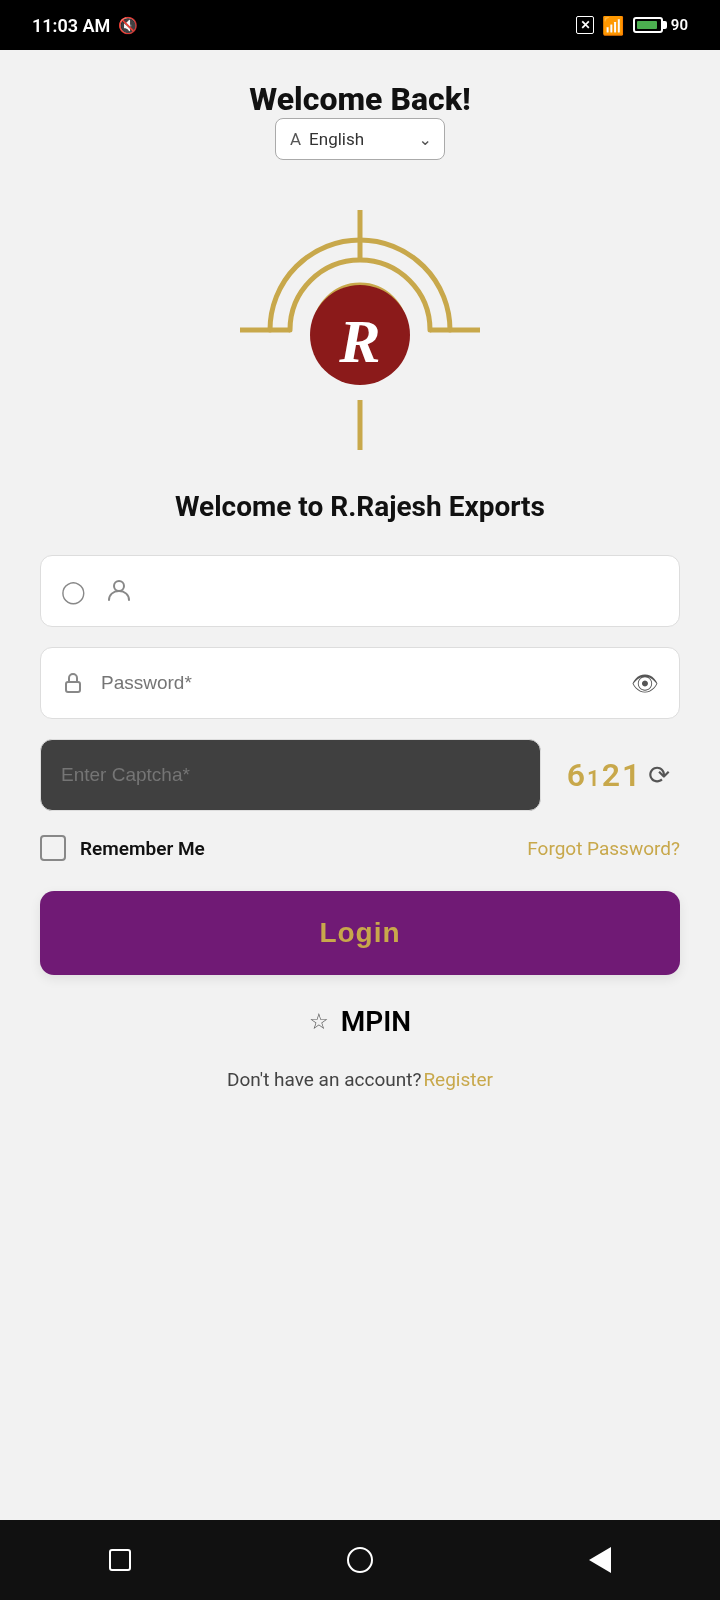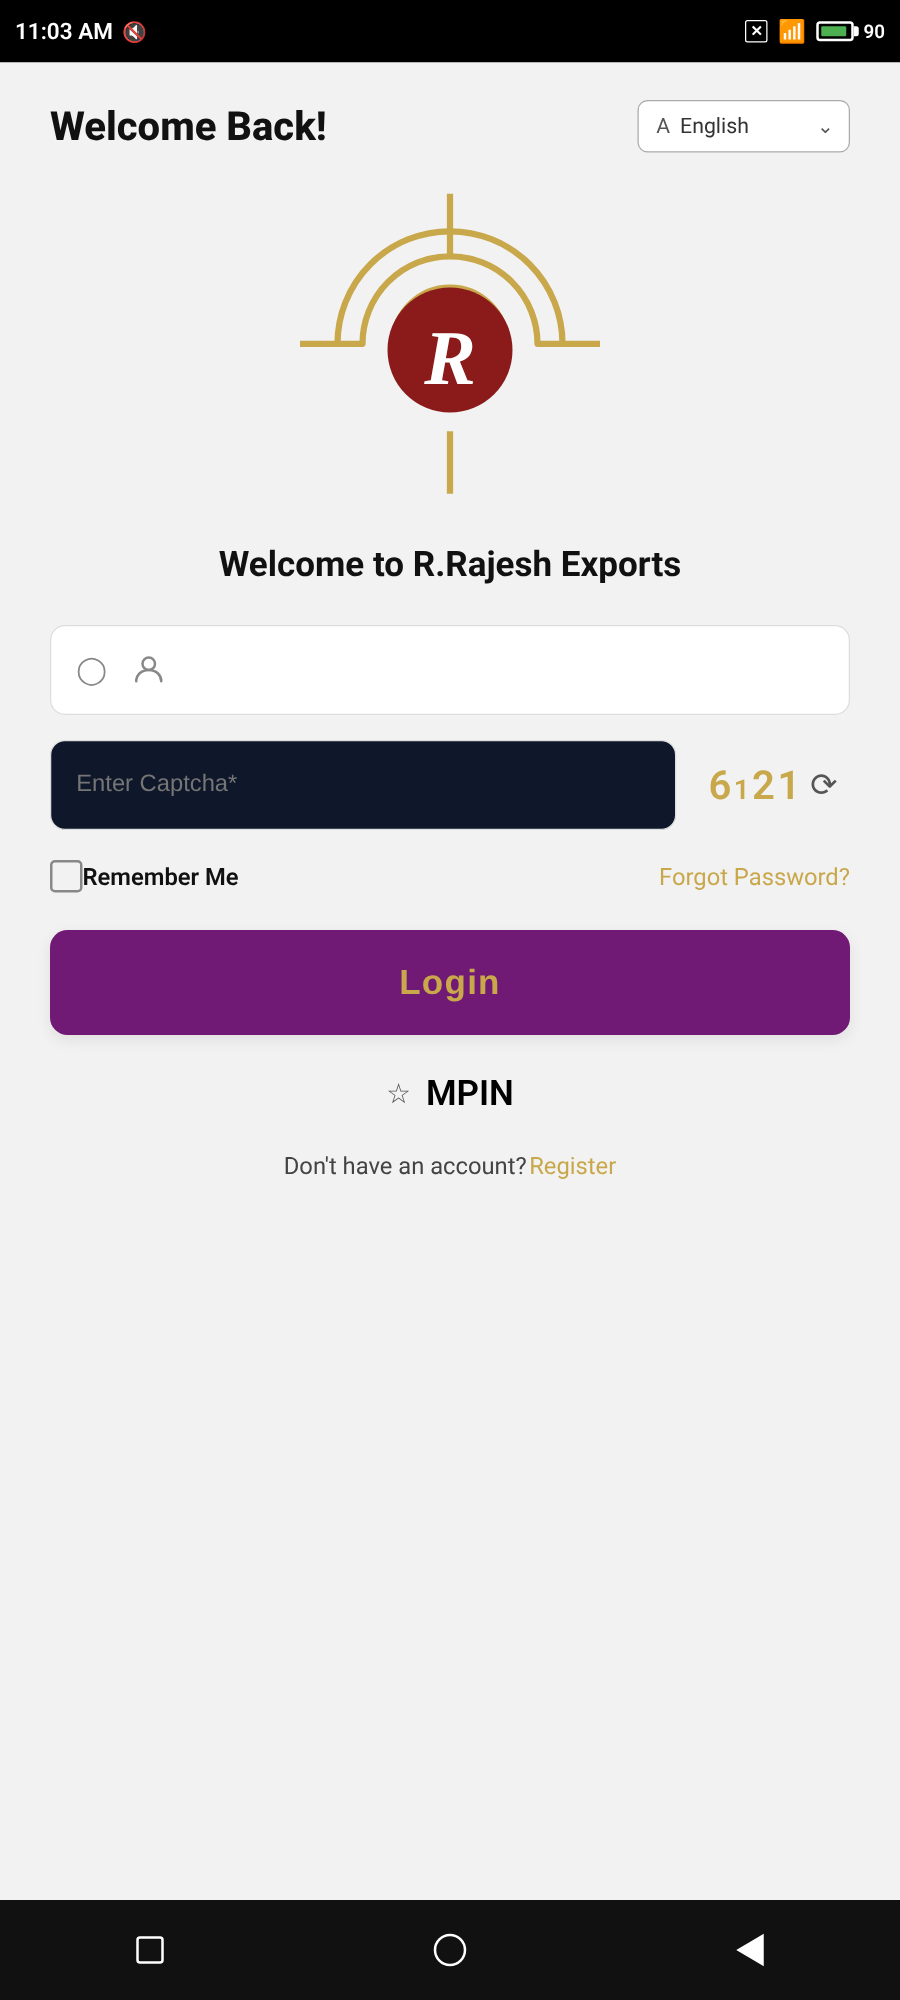--- a/index.html
+++ b/index.html
@@ -15,21 +15,21 @@
     }
 
     
     .status-bar {
       background: #000;
       color: #fff;
       height: 50px;
       display: flex;
       align-items: center;
       justify-content: space-between;
-      padding: 0 12px;
+      padding: 0 32px;
       font-size: 18px;
       font-weight: 600;
       flex-shrink: 0;
     }
     .status-bar-left {
       display: flex;
       align-items: center;
       gap: 8px;
     }
     .status-bar-right {
@@ -72,21 +72,22 @@
       padding: 30px 40px 40px;
       display: flex;
       flex-direction: column;
     }
 
     
     .header-row {
       display: flex;
       align-items: center;
       justify-content: space-between;
-      margin-bottom: 23px;
+      margin-bottom: 40px;
+      flex-direction: column;
     }
     .welcome-back-title {
       font-size: 32px;
       font-weight: 800;
       color: #111;
     }
     .language-select-btn {
       border: 1.5px solid #aaa;
       border-radius: 8px;
       background: #fff;
@@ -172,21 +173,21 @@
       cursor: pointer;
     }
 
     
     .captcha-row {
       display: flex;
       align-items: center;
       gap: 16px;
     }
     .captcha-input-wrapper {
-      background: #0f172a;
+      background: #404040;
       border: 1.5px solid #ddd;
       border-radius: 12px;
       display: flex;
       align-items: center;
       padding: 2px 20px;
       height: 72px;
       flex: 1;
     }
     .captcha-input {
       border: none;
@@ -227,21 +228,21 @@
     
     .remember-row {
       display: flex;
       align-items: center;
       justify-content: space-between;
       margin-top: 4px;
     }
     .remember-left {
       display: flex;
       align-items: center;
-      gap: 0;
+      gap: 14px;
     }
     .checkbox {
       width: 26px;
       height: 26px;
       border: 2px solid #888;
       border-radius: 4px;
       background: transparent;
       cursor: pointer;
       appearance: none;
       flex-shrink: 0;
@@ -410,20 +411,28 @@
   <div class="form-container">
 
     <div class="input-wrapper">
       <span class="input-icon">◯&nbsp;</span>
       <svg width="24" height="24" viewBox="0 0 24 24" fill="none" style="margin-right:4px;flex-shrink:0;">
         <circle cx="12" cy="7" r="5" stroke="#888" stroke-width="2" fill="none"></circle>
         <path d="M2 21c0-5 4-9 10-9s10 4 10 9" stroke="#888" stroke-width="2" fill="none" stroke-linecap="round"></path>
       </svg>
     </div>
 
+    <div class="input-wrapper">
+      <svg width="24" height="24" viewBox="0 0 24 24" fill="none" style="flex-shrink:0;">
+        <rect x="5" y="11" width="14" height="10" rx="2" stroke="#888" stroke-width="2" fill="none"></rect>
+        <path d="M8 11V7a4 4 0 0 1 8 0v4" stroke="#888" stroke-width="2" fill="none"></path>
+      </svg>
+      <input class="input-field" type="password" placeholder="Password*" style="">
+      <span class="eye-icon">👁</span>
+    </div>
 
     <div class="captcha-row">
       <div class="captcha-input-wrapper">
         <input class="captcha-input" type="text" placeholder="Enter Captcha*" style="">
       </div>
       <div class="captcha-display">
         <div class="captcha-chars">
           <span class="captcha-char-normal">6</span>
           <span class="captcha-char-super">1</span>
           <span class="captcha-char-normal">2</span>

